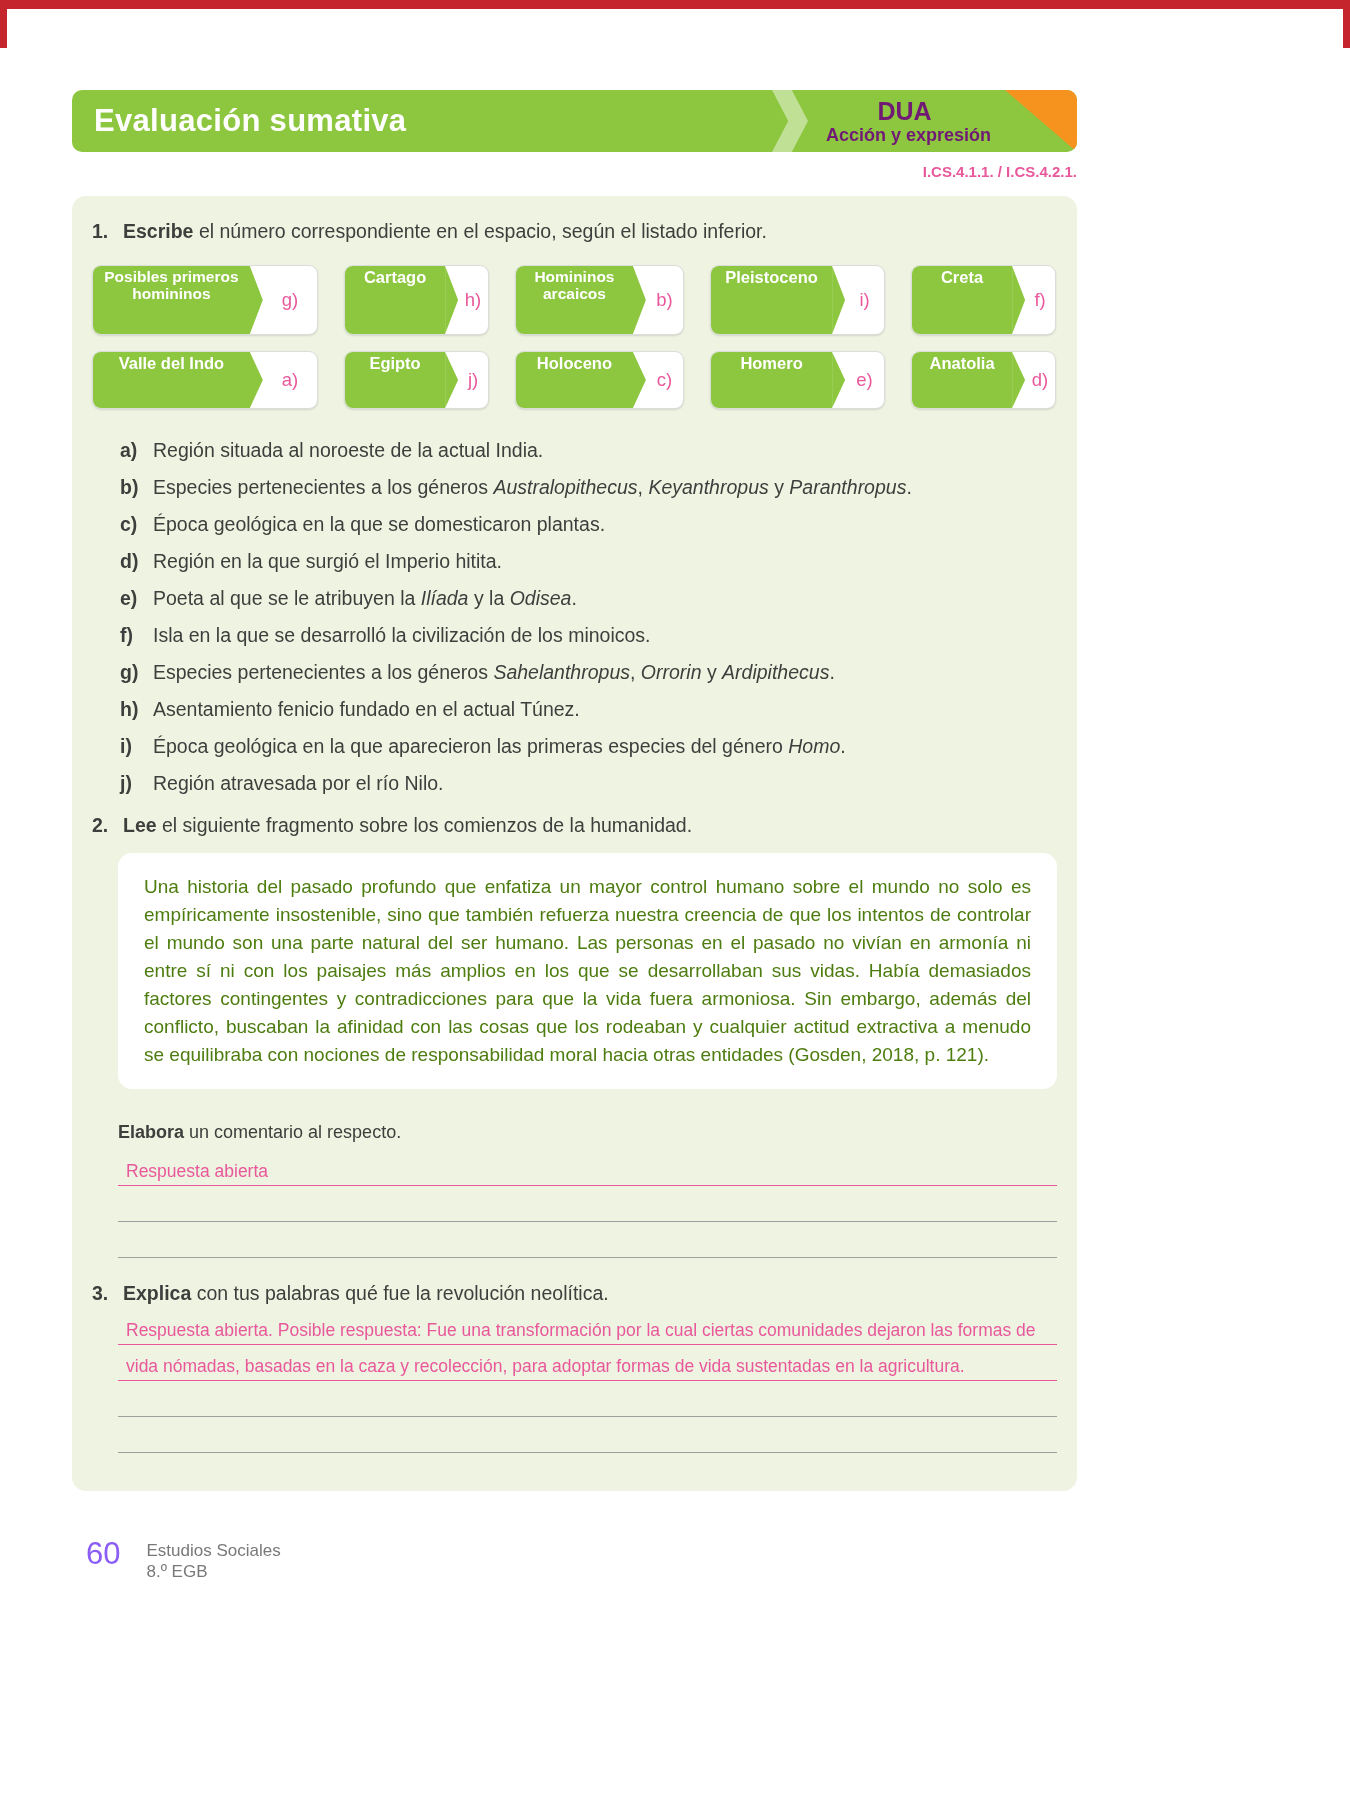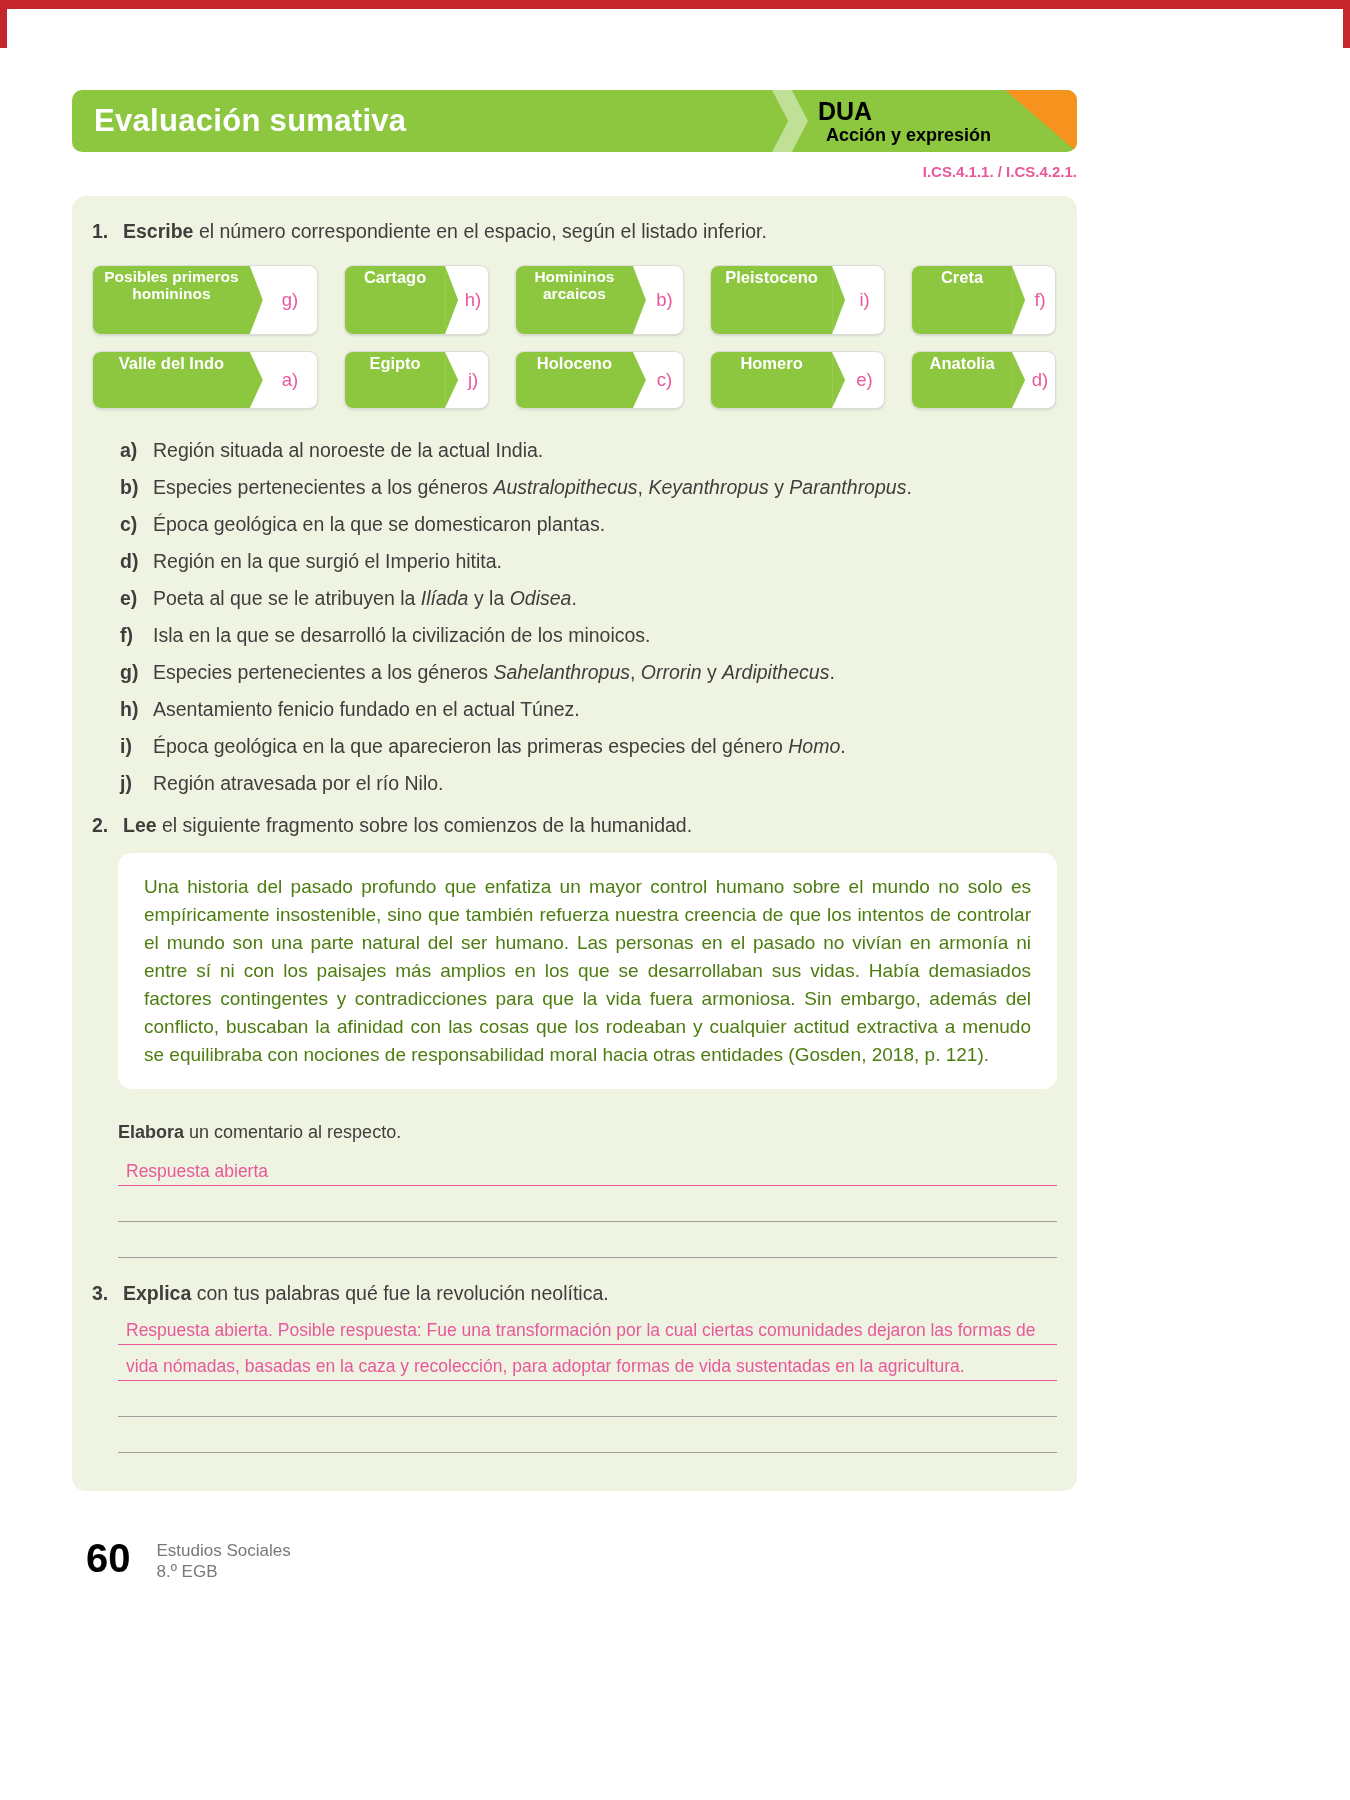--- a/index.html
+++ b/index.html
@@ -14,21 +14,21 @@
 
   
   .header{position:absolute;left:72px;top:90px;width:1005px;height:62px;
           background:#8dc63f;border-radius:10px;overflow:hidden;}
   .header-title{position:absolute;left:22px;top:50%;transform:translateY(-50%);
           font-size:31px;font-weight:bold;color:#fff;letter-spacing:.3px;}
   .chevron{position:absolute;left:700px;top:0;width:36px;height:100%;
           background:rgba(255,255,255,.45);
           clip-path:polygon(0 0,55% 0,100% 50%,55% 100%,0 100%,45% 50%);}
   .dua{position:absolute;right:86px;top:50%;transform:translateY(-50%);
-       text-align:left;color:#000000;line-height:1.12;}
+       text-align:center;color:#701a75;line-height:1.12;}
   .dua-title{font-size:25px;font-weight:bold;}
   .dua-sub{font-size:18px;font-weight:bold;margin-left:8px;}
   .corner{position:absolute;right:0;top:0;width:72px;height:62px;background:#f6921e;
           clip-path:polygon(0 0,100% 0,100% 100%);}
 
   .standards{position:absolute;left:72px;top:163px;width:1005px;text-align:right;
           font-size:15px;font-weight:600;color:#e8589b;}
 
   
   .panel{position:absolute;left:72px;top:196px;width:1005px;min-height:1295px;
@@ -77,21 +77,21 @@
   .answer-line{margin-left:26px;height:35px;border-bottom:1px solid #9f9f9f;
         display:flex;align-items:flex-end;}
   .answer-line.answered{border-bottom:1.5px solid #e8589b;}
   .answer-text{color:#e8589b;font-size:17.5px;line-height:1;padding:0 0 5px 8px;
         white-space:nowrap;}
 
   .gap22{height:22px;}
 
   
   .footer{position:absolute;left:86px;top:1538px;display:flex;align-items:flex-start;gap:26px;}
-  .page-num{font-size:40px;font-weight:bold;color:#000000;line-height:1;}
+  .page-num{font-size:31px;font-weight:normal;color:#8b5cf6;line-height:1;}
   .footer-labels{font-size:17px;color:#77787a;line-height:1.25;padding-top:2px;}
   .footer-labels span{display:block;}
 </style>
 </head>
 <body>
 
 <div class="page">
 
   <div class="trim-top"></div>
   <div class="trim-side left"></div>

